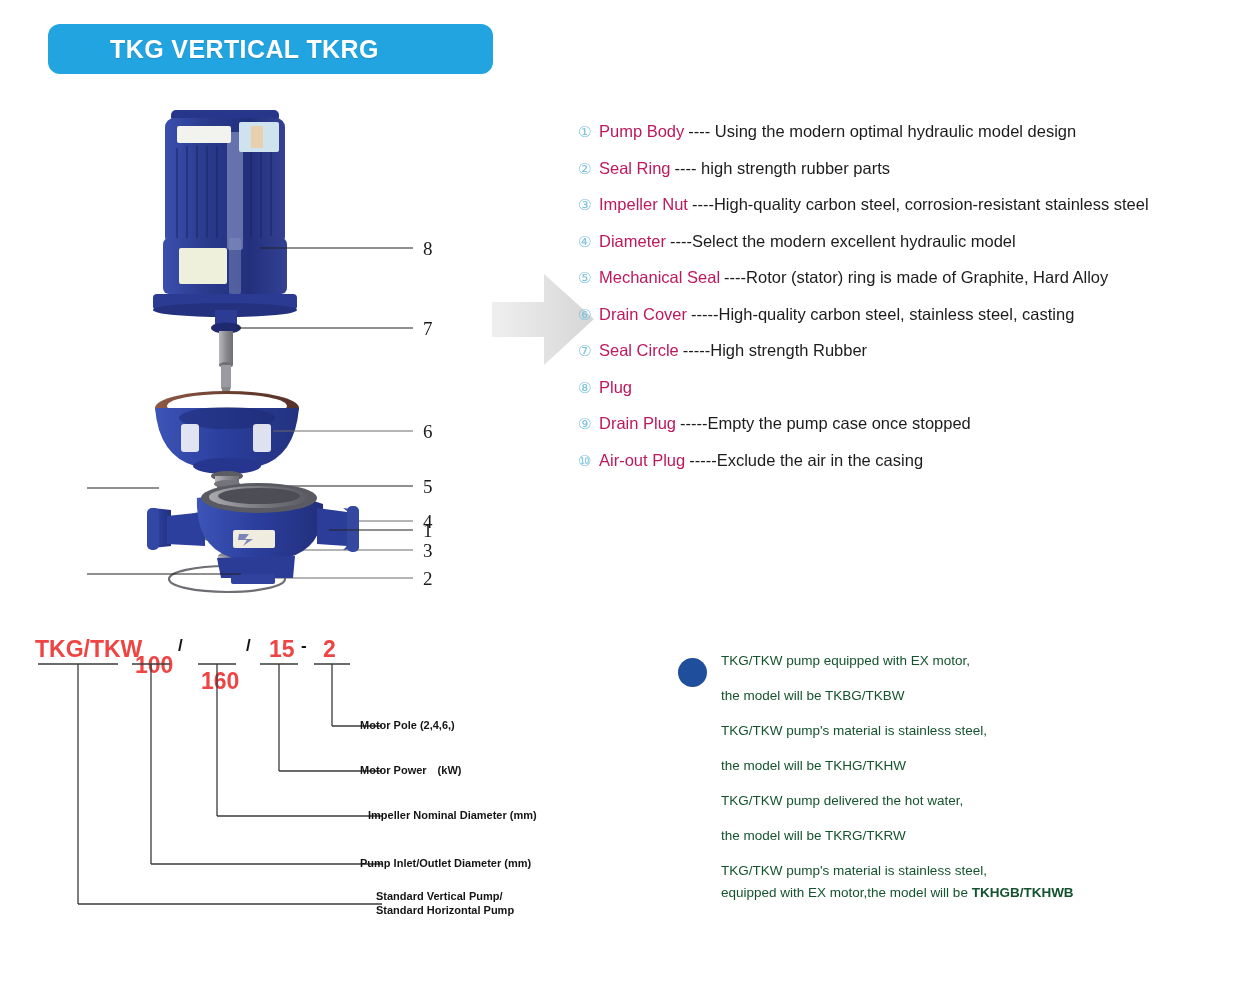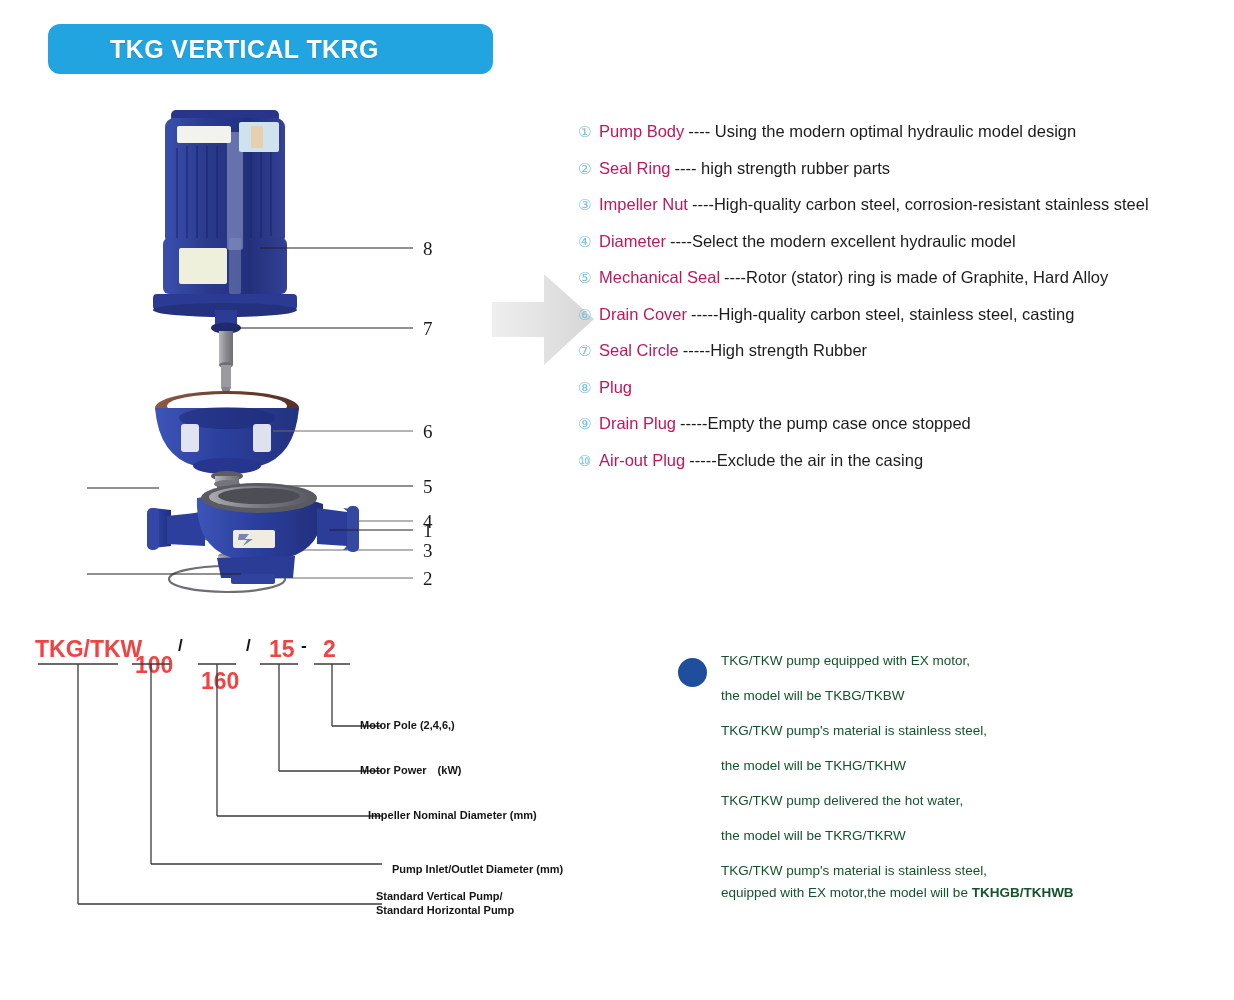--- a/index.html
+++ b/index.html
@@ -348,21 +348,21 @@
       <line x1="121" y1="228" x2="352" y2="228"></line>
 
       <line x1="48" y1="28" x2="48" y2="268"></line>
       <line x1="48" y1="268" x2="352" y2="268"></line>
     </g>
   </svg>
 
   <span class="nom-label" style="left:330px;top:83px;">Motor Pole (2,4,6,)</span>
   <span class="nom-label" style="left:330px;top:128px;">Motor Power　(kW)</span>
   <span class="nom-label" style="left:330px;top:173px;padding-left:8px;">Impeller Nominal Diameter (mm)</span>
-  <span class="nom-label" style="left:330px;top:227px;margin-left:32px;">Pump Inlet/Outlet Diameter (mm)</span>
+  <span class="nom-label" style="left:330px;top:221px;">Pump Inlet/Outlet Diameter (mm)</span>
   <span class="nom-label" style="left:330px;top:254px;margin-left:16px;">
     <span>Standard Vertical Pump/</span><br>
     <span>Standard Horizontal Pump</span>
   </span>
 </div>
 
 <div id="notes">
   <div id="notes-dot"></div>
   <div class="note-line">TKG/TKW pump equipped with EX motor,</div>
   <div class="note-line">the model will be TKBG/TKBW</div>

